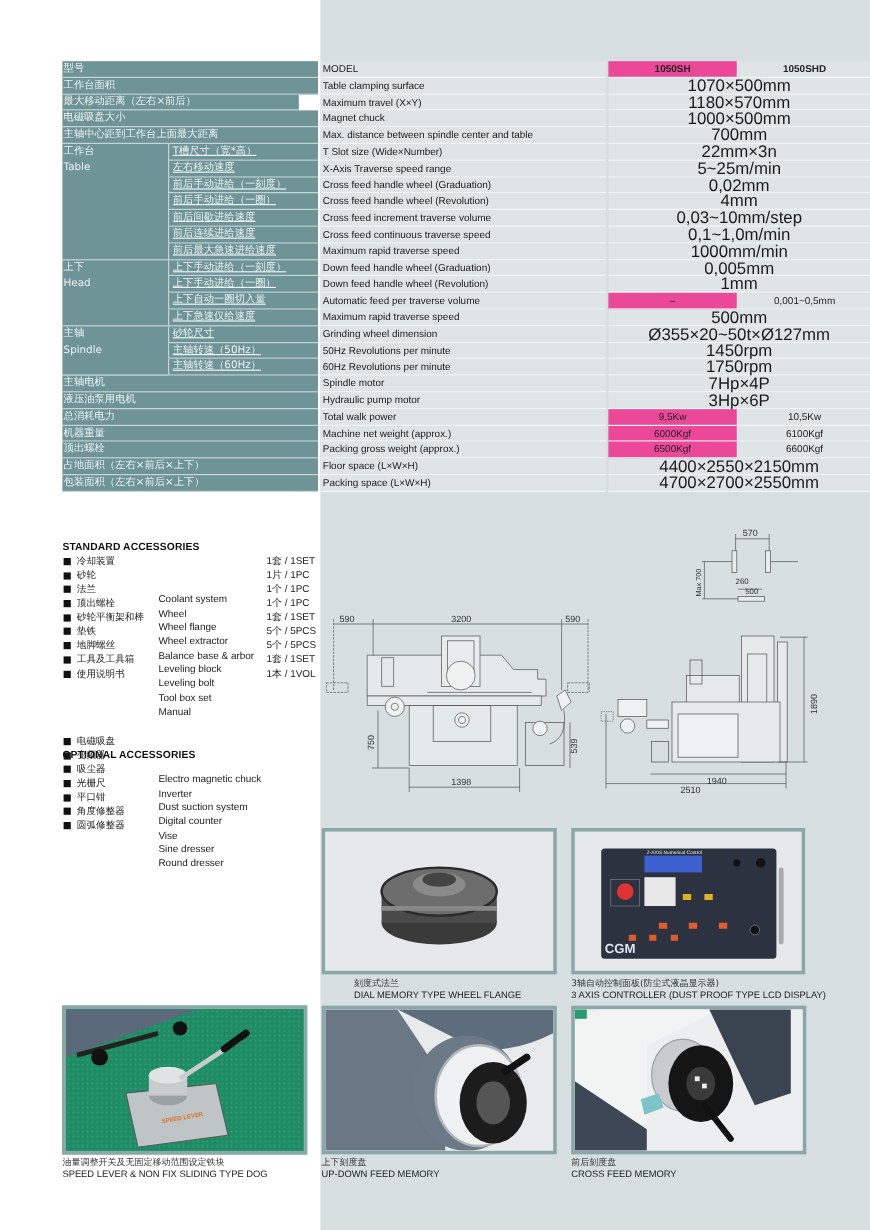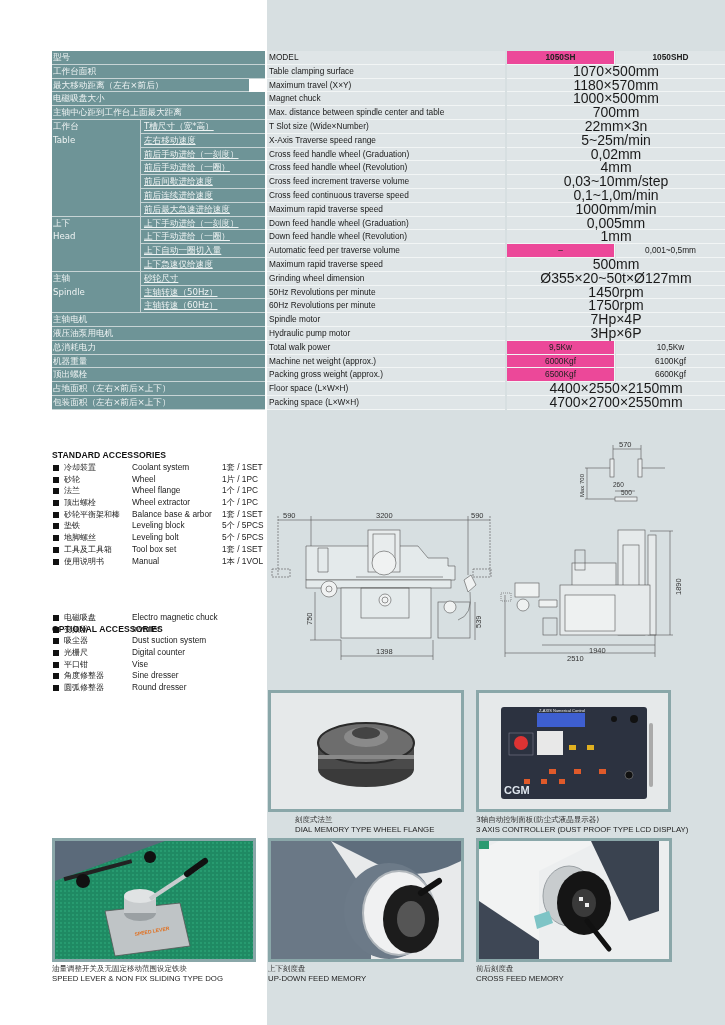--- a/index.html
+++ b/index.html
@@ -19,21 +19,21 @@
   .bold { font-weight: bold; }
   .group-label { position: absolute; left: 1px; color: #eef3f3; font-size: 8.6px; line-height: 13.8px; font-family: "DejaVu Sans", sans-serif; }
   .group-bg { position: absolute; left: 0; width: 88px; background: #6e9497; border-bottom: 1px solid #c7d4d5; }
 
   
   .acc-title { position: absolute; left: 52px; font-weight: bold; font-size: 8.6px; letter-spacing: 0.1px; color: #111; }
   .acc-list { position: absolute; left: 52px; width: 215px; }
   .acc-item { position: relative; height: 11.7px; font-size: 8.3px; line-height: 11.7px; white-space: nowrap; }
   .acc-item .sq { position: absolute; left: 1px; top: 3px; width: 6px; height: 6px; background: #111; }
   .acc-item .cn { position: absolute; left: 12px; font-family: "DejaVu Sans", sans-serif; font-size: 8px; color: #222; }
-  .acc-item .en { position: absolute; left: 80px; color: #222; }
+  .acc-item .en { position: absolute; left: 80px; color: #222; margin-top: 32px; }
   .acc-item .qty { position: absolute; left: 170px; color: #222; }
 
   
   .drawing { position: absolute; }
   .dim { font-size: 7.5px; fill: #333; font-family: "Liberation Sans", sans-serif; }
 
   
   .photo { position: absolute; border: 3px solid #8aa7a9; overflow: hidden; }
   .caption { position: absolute; font-size: 7.8px; line-height: 10px; color: #222; white-space: nowrap; }
   .caption .cn { font-family: "DejaVu Sans", sans-serif; font-size: 7.5px; color: #333; }

